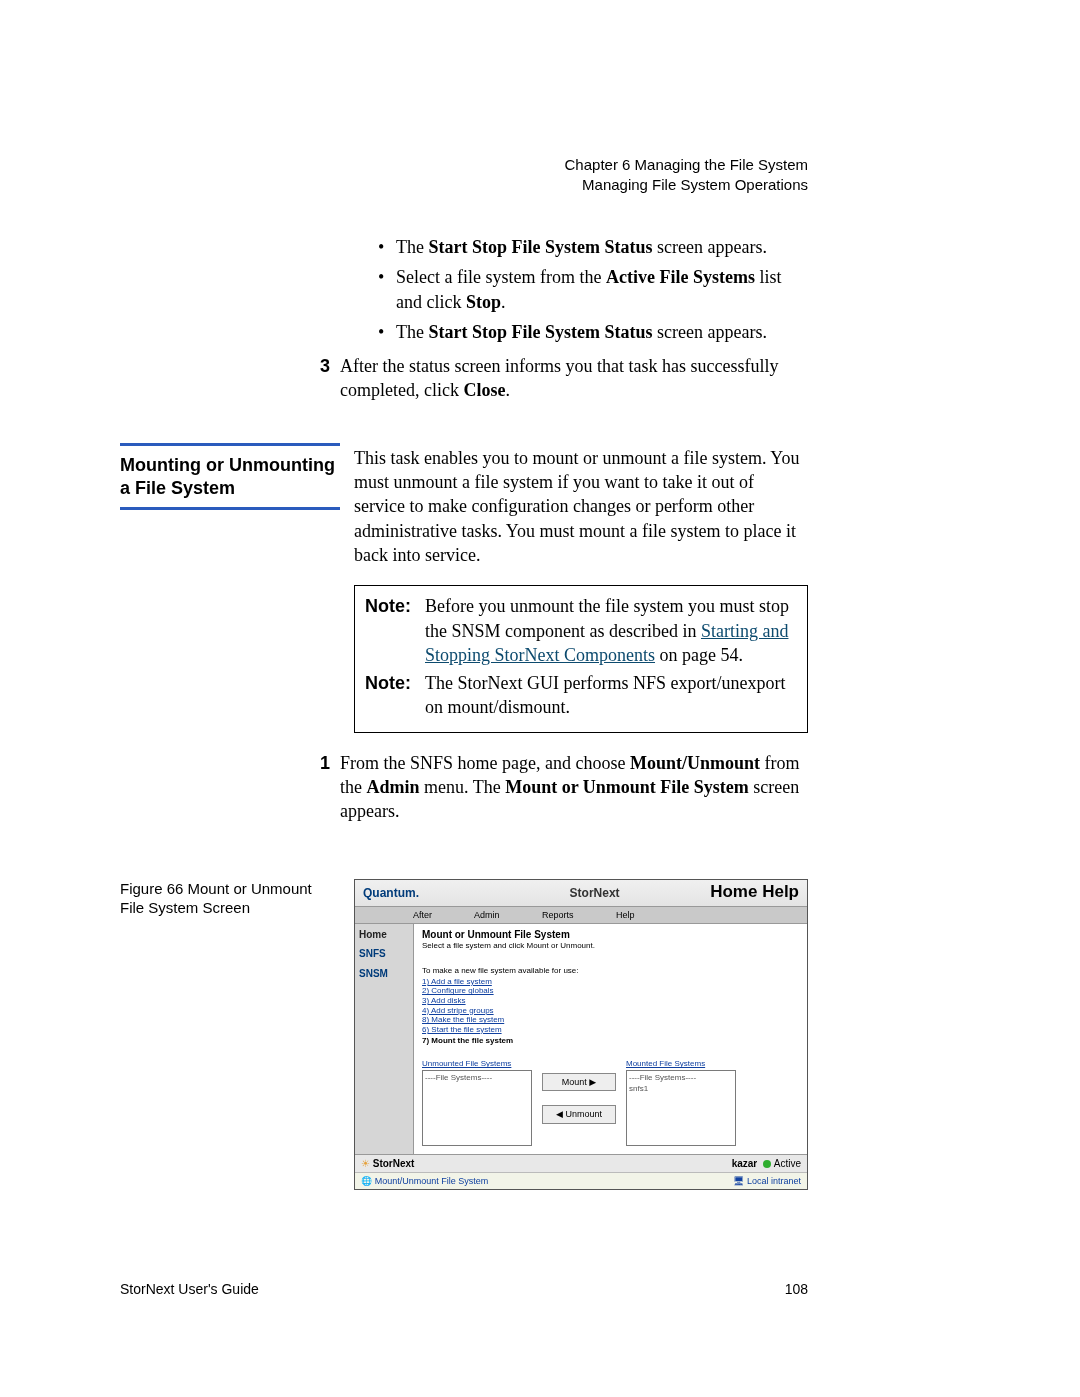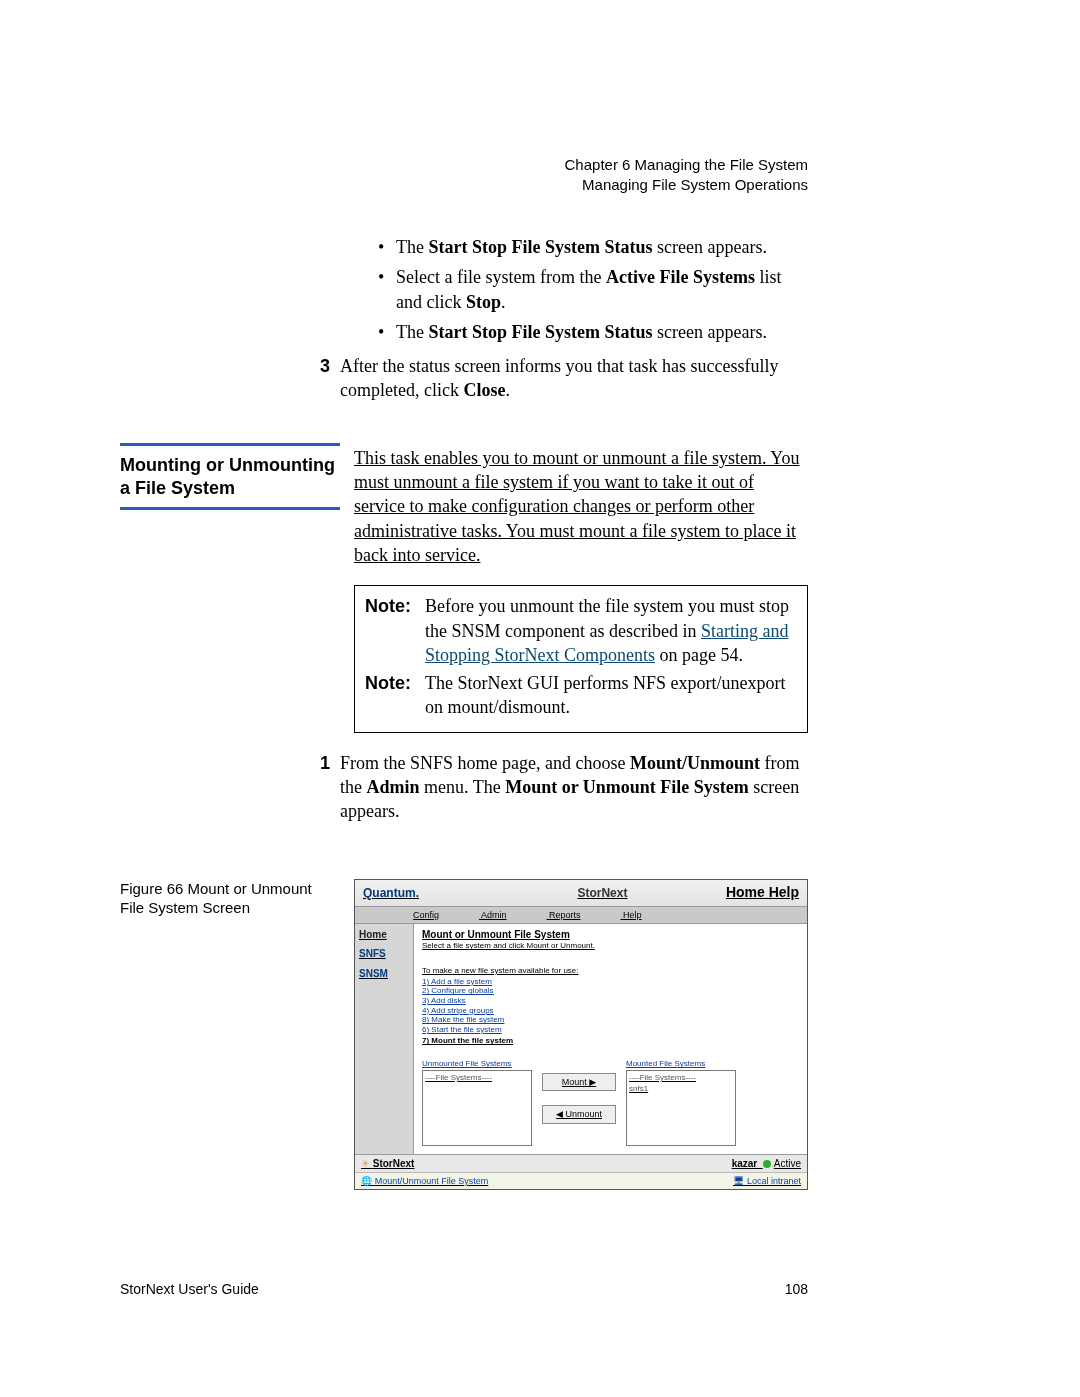--- a/index.html
+++ b/index.html
@@ -34,21 +34,20 @@
     display: flex;
     align-items: flex-start;
   }
   .left-col {
     width: 220px;
     margin-right: 14px;
     flex: 0 0 220px;
   }
   .right-col {
     flex: 1;
-    text-decoration: underline;
   }
   .bullets {
     margin-left: 220px; 
     padding-left: 38px;
   }
   .bullets div.item {
     display: flex;
     margin-bottom: 6px;
   }
   .bullets .dot {
@@ -122,21 +121,21 @@
   .ss-hdr {
     display: flex;
     align-items: center;
     background: linear-gradient(#f0f0f0,#e4e4e4);
     border-bottom: 1px solid #999;
     height: 26px;
     padding: 0 8px;
   }
   .ss-brand { color:#003b7a; font-weight:bold; font-size:12px; }
   .ss-title { flex:1; text-align:center; font-weight:bold; font-size:12px; color:#333;}
-  .ss-help { font-weight:bold; font-size:14px; }
+  .ss-help { font-weight:bold; font-size:17px; }
   .ss-menubar {
     background:#c9c9c9;
     font-size:9px;
     padding:2px 0 2px 58px;
     border-bottom:1px solid #999;
   }
   .ss-menubar span { margin-right: 40px; }
   .ss-body { display:flex; min-height:230px; }
   .ss-side {
     width:50px;
@@ -293,21 +292,21 @@
       <div class="right-col">
 
         <div class="screenshot">
           <div class="ss-hdr">
             <span class="ss-brand">Quantum.</span>
             <span style="width:60px; display:inline-block;"></span>
             <span class="ss-title">StorNext</span>
             <span class="ss-help">Home  Help</span>
           </div>
           <div class="ss-menubar">
-            <span>Config</span>
+            <span>After</span>
             <span>Admin</span>
             <span>Reports</span>
             <span>Help</span>
           </div>
           <div class="ss-body">
             <div class="ss-side">
               <div class="plain">Home</div>
               <div>SNFS</div>
               <div>SNSM</div>
             </div>

